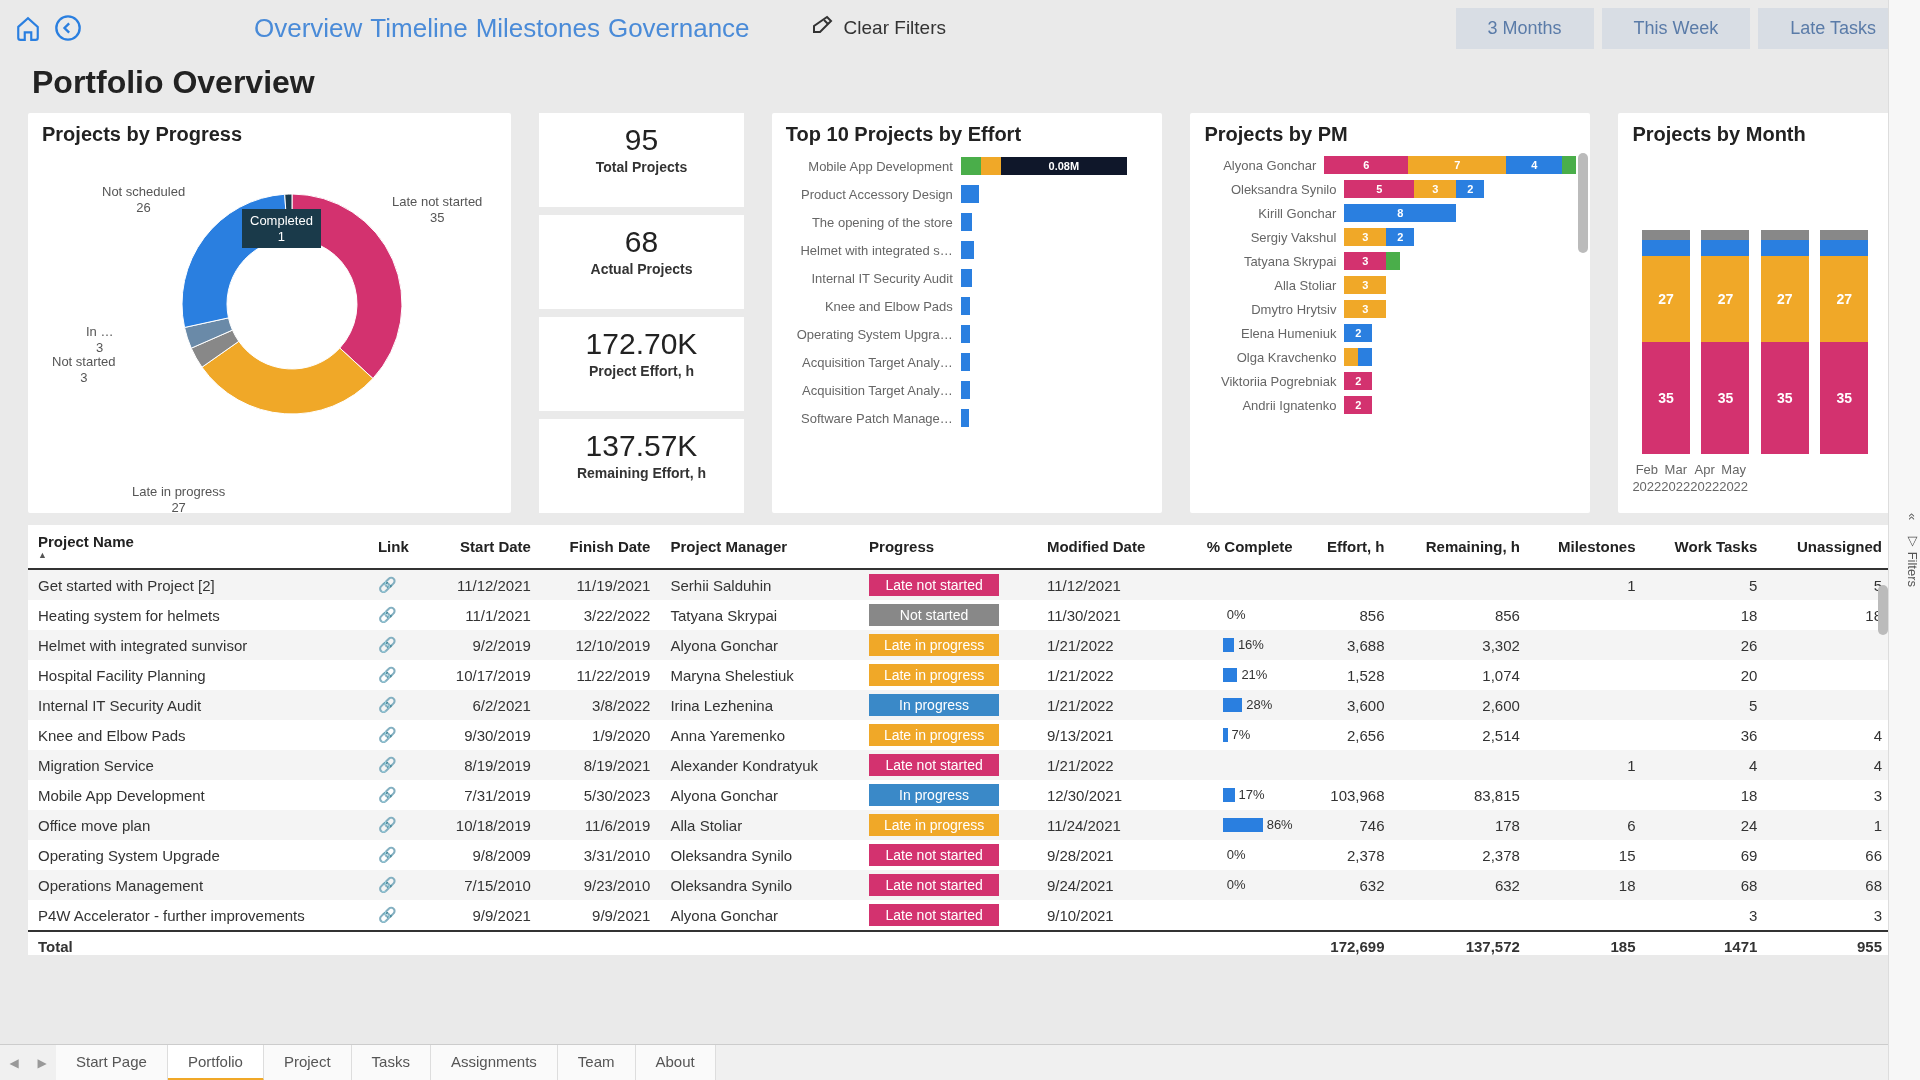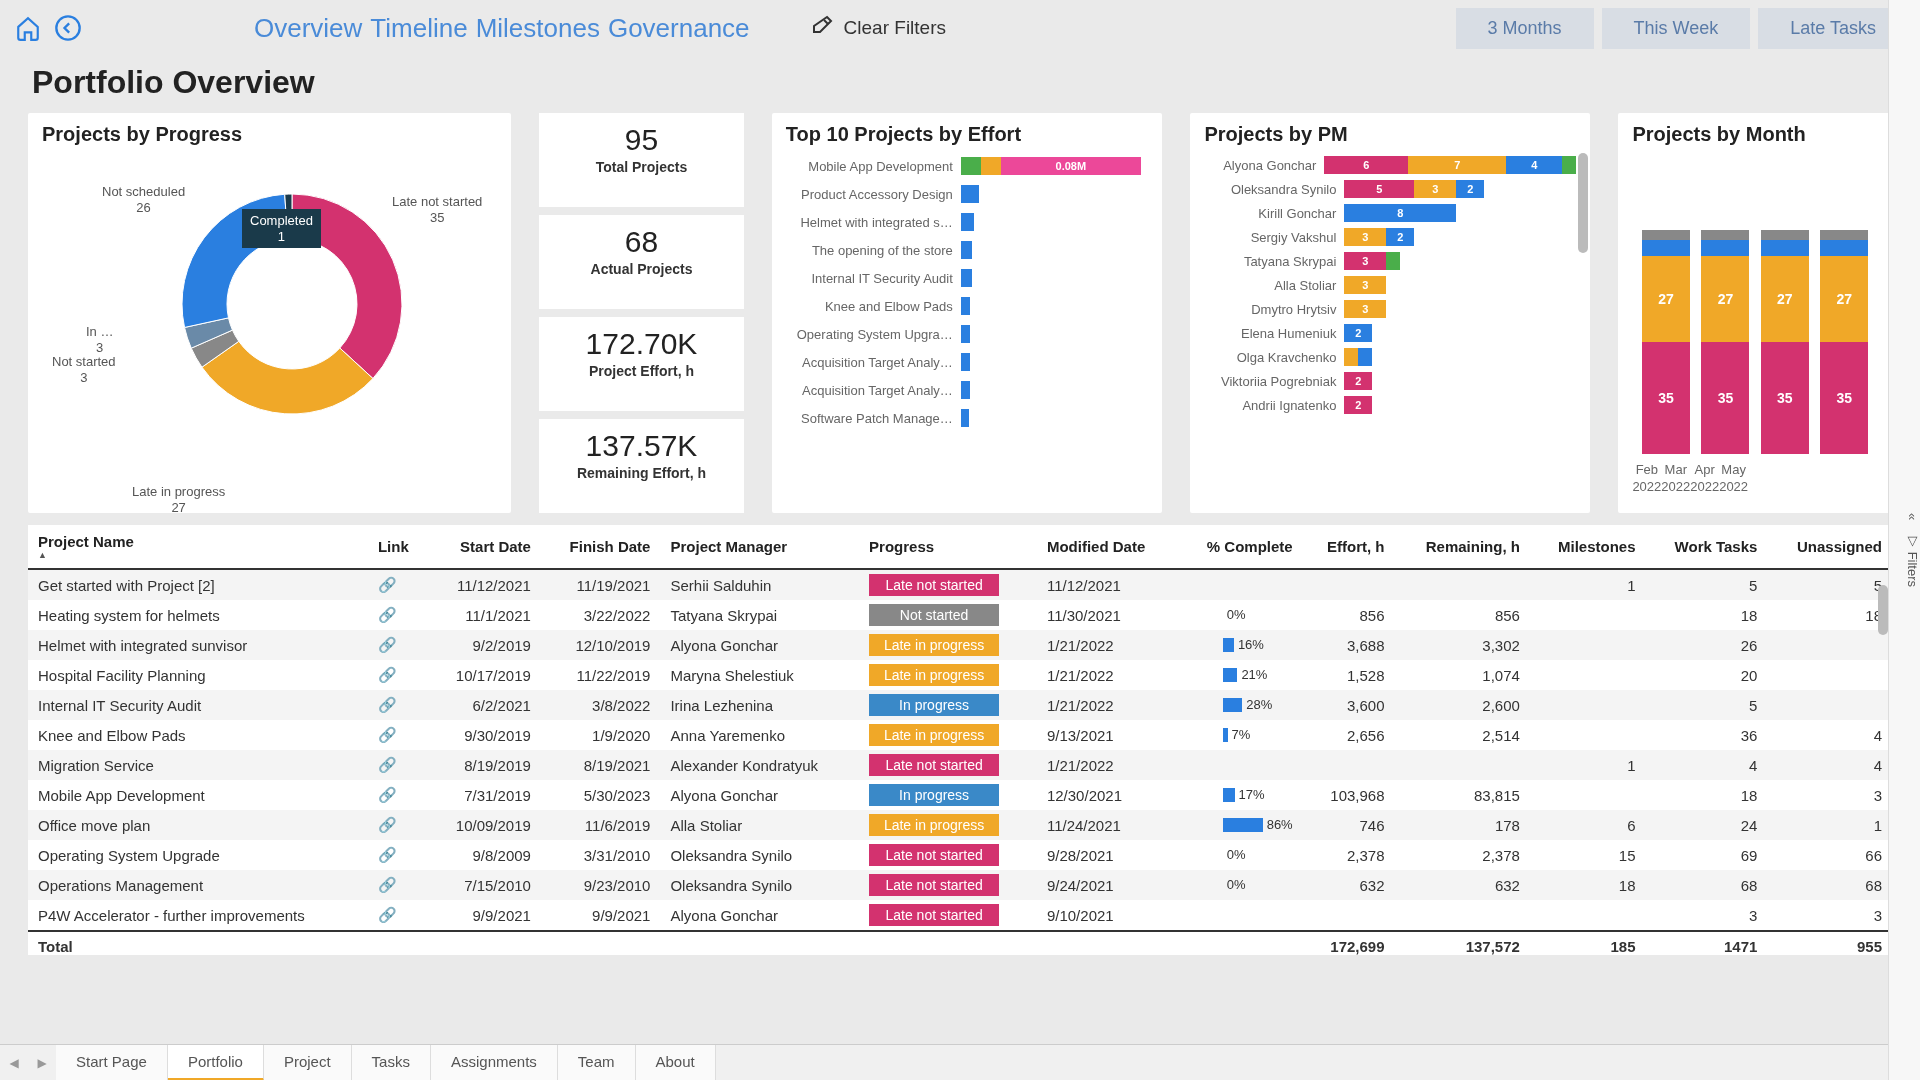--- a/index.html
+++ b/index.html
@@ -141,39 +141,39 @@
     </div>
 
   <div class="card col3">
     <div class="card-title">Top 10 Projects by Effort</div>
     <div id="effort-bars">
         <div class="bar-row">
           <div class="bar-label">Mobile App Development</div>
           <div class="bar-track">
             <div class="bar-seg" style="width:20px;background:#4aae4a"></div>
             <div class="bar-seg" style="width:20px;background:#f0a828"></div>
-            <div class="bar-seg" style="width:140px;background:#ec4899">0.08M</div>
+            <div class="bar-seg" style="width:126px;background:#0f172a">0.08M</div>
           </div>
         </div>
         <div class="bar-row">
           <div class="bar-label">Product Accessory Design</div>
           <div class="bar-track">
             <div class="bar-seg" style="width:18px;background:#2a7fe0"></div>
           </div>
         </div>
         <div class="bar-row">
+          <div class="bar-label">The opening of the store</div>
+          <div class="bar-track">
+            <div class="bar-seg" style="width:11.25px;background:#2a7fe0"></div>
+          </div>
+        </div>
+        <div class="bar-row">
           <div class="bar-label">Helmet with integrated s…</div>
           <div class="bar-track">
             <div class="bar-seg" style="width:13.5px;background:#2a7fe0"></div>
-          </div>
-        </div>
-        <div class="bar-row">
-          <div class="bar-label">The opening of the store</div>
-          <div class="bar-track">
-            <div class="bar-seg" style="width:11.25px;background:#2a7fe0"></div>
           </div>
         </div>
         <div class="bar-row">
           <div class="bar-label">Internal IT Security Audit</div>
           <div class="bar-track">
             <div class="bar-seg" style="width:11.25px;background:#2a7fe0"></div>
           </div>
         </div>
         <div class="bar-row">
           <div class="bar-label">Knee and Elbow Pads</div>
@@ -480,21 +480,21 @@
             </div></td>
     <td class="r">103,968</td>
     <td class="r">83,815</td>
     <td class="r"></td>
     <td class="r">18</td>
     <td class="r">3</td>
   </tr>
         <tr>
     <td>Office move plan</td>
     <td><span class="link-icon">🔗</span></td>
-    <td class="r">10/09/2019</td>
+    <td class="r">10/18/2019</td>
     <td class="r">11/6/2019</td>
     <td>Alla Stoliar</td>
     <td><span class="progress-badge p-late-ip">Late in progress</span></td>
     <td>11/24/2021</td>
     <td class="r"><div class="pct-bar">
               <div class="pct-fill" style="width:60.199999999999996px"></div>
               <span class="pct-txt">86%</span>
             </div></td>
     <td class="r">746</td>
     <td class="r">178</td>

